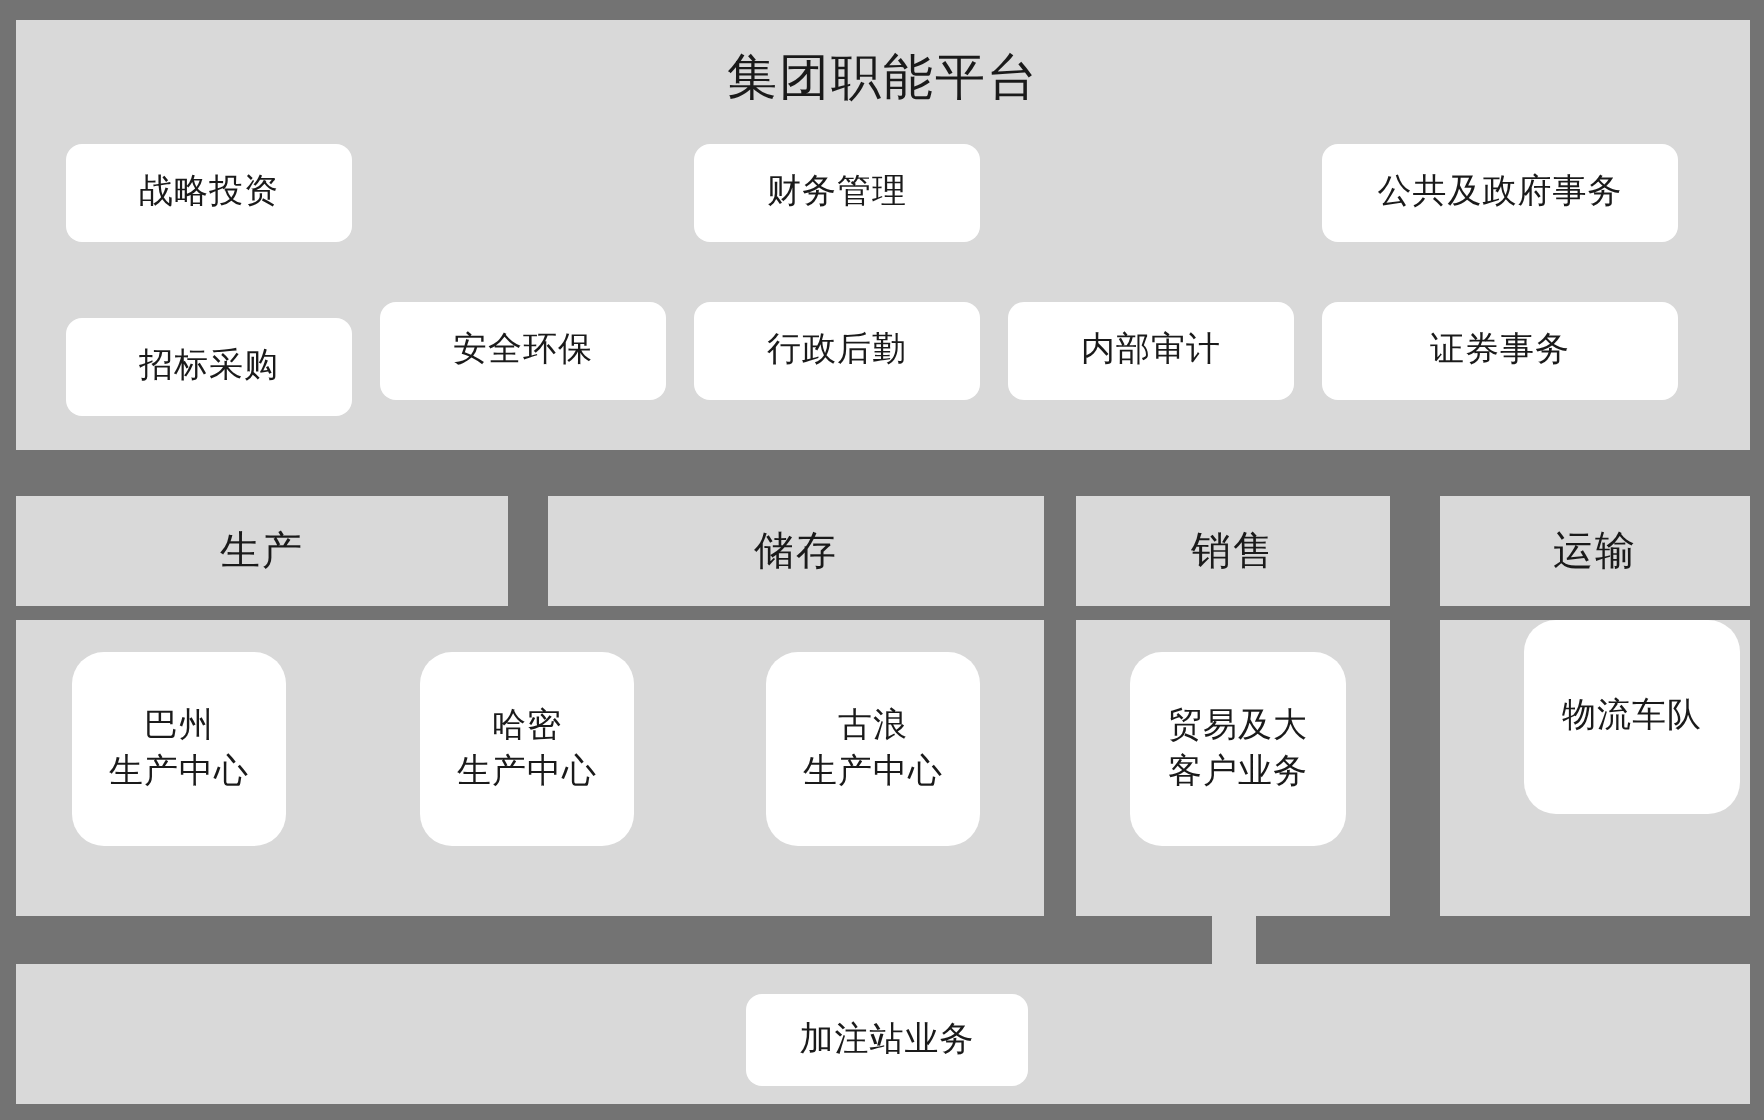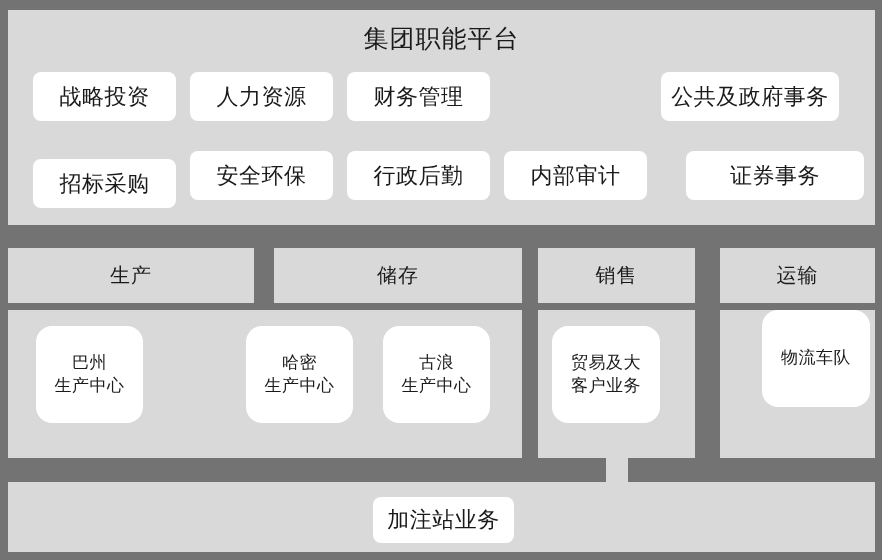--- a/index.html
+++ b/index.html
@@ -27,21 +27,21 @@
   .card {
     position: absolute;
     background: #ffffff;
     border-radius: 8px;
     box-sizing: border-box;
     display: flex;
     align-items: center;
     justify-content: center;
     text-align: center;
     color: #1a1a1a;
-    font-size: 22px;
+    font-size: 17px;
     line-height: 1.35;
     letter-spacing: 0.5px;
   }
   .card.big {
     border-radius: 16px;
     font-size: 17px;
   }
 
   
   .platform-title {
@@ -77,59 +77,58 @@
 </head>
 <body>
 
 <div id="canvas">
 
   <div class="panel" style="left:8px; top:10px; width:867px; height:215px;"></div>
 
   <div class="platform-title">集团职能平台</div>
 
   <div class="card" style="left:33px; top:72px; width:143px; height:49px;">战略投资</div>
-  <div class="card" style="left:190px; top:72px; width:143px; height:49px;">人力资源</div>
   <div class="card" style="left:347px; top:72px; width:143px; height:49px;">财务管理</div>
   <div class="card" style="left:661px; top:72px; width:178px; height:49px;">公共及政府事务</div>
 
   <div class="card" style="left:33px; top:159px; width:143px; height:49px;">招标采购</div>
   <div class="card" style="left:190px; top:151px; width:143px; height:49px;">安全环保</div>
   <div class="card" style="left:347px; top:151px; width:143px; height:49px;">行政后勤</div>
   <div class="card" style="left:504px; top:151px; width:143px; height:49px;">内部审计</div>
-  <div class="card" style="left:661px; top:151px; width:178px; height:49px;margin-left:25px;">证券事务</div>
+  <div class="card" style="left:661px; top:151px; width:178px; height:49px;">证券事务</div>
 
   <div class="section-header" style="left:8px; top:248px; width:246px; height:55px;">生产</div>
   <div class="section-header" style="left:274px; top:248px; width:248px; height:55px;">储存</div>
   <div class="section-header" style="left:538px; top:248px; width:157px; height:55px;">销售</div>
   <div class="section-header" style="left:720px; top:248px; width:155px; height:55px;">运输</div>
 
   <div class="panel" style="left:8px; top:310px; width:514px; height:148px;"></div>
   <div class="panel" style="left:538px; top:310px; width:157px; height:148px;"></div>
   <div class="panel" style="left:720px; top:310px; width:155px; height:148px;"></div>
 
   <div class="card big" style="left:36px; top:326px; width:107px; height:97px;">
     <div>
       <div>巴州</div>
       <div>生产中心</div>
     </div>
   </div>
-  <div class="card big" style="left:210px; top:326px; width:107px; height:97px;margin-left:36px;">
+  <div class="card big" style="left:210px; top:326px; width:107px; height:97px;">
     <div>
       <div>哈密</div>
       <div>生产中心</div>
     </div>
   </div>
   <div class="card big" style="left:383px; top:326px; width:107px; height:97px;">
     <div>
       <div>古浪</div>
       <div>生产中心</div>
     </div>
   </div>
 
-  <div class="card big" style="left:552px; top:326px; width:108px; height:97px;text-align:right;">
+  <div class="card big" style="left:565px; top:326px; width:108px; height:97px;text-align:right;">
     <div>
       <div>贸易及大</div>
       <div>客户业务</div>
     </div>
   </div>
 
   <div class="card big" style="left:742px; top:310px; width:108px; height:97px;margin-left:20px;">
     <div>
       <div>物流车队</div>
     </div>

